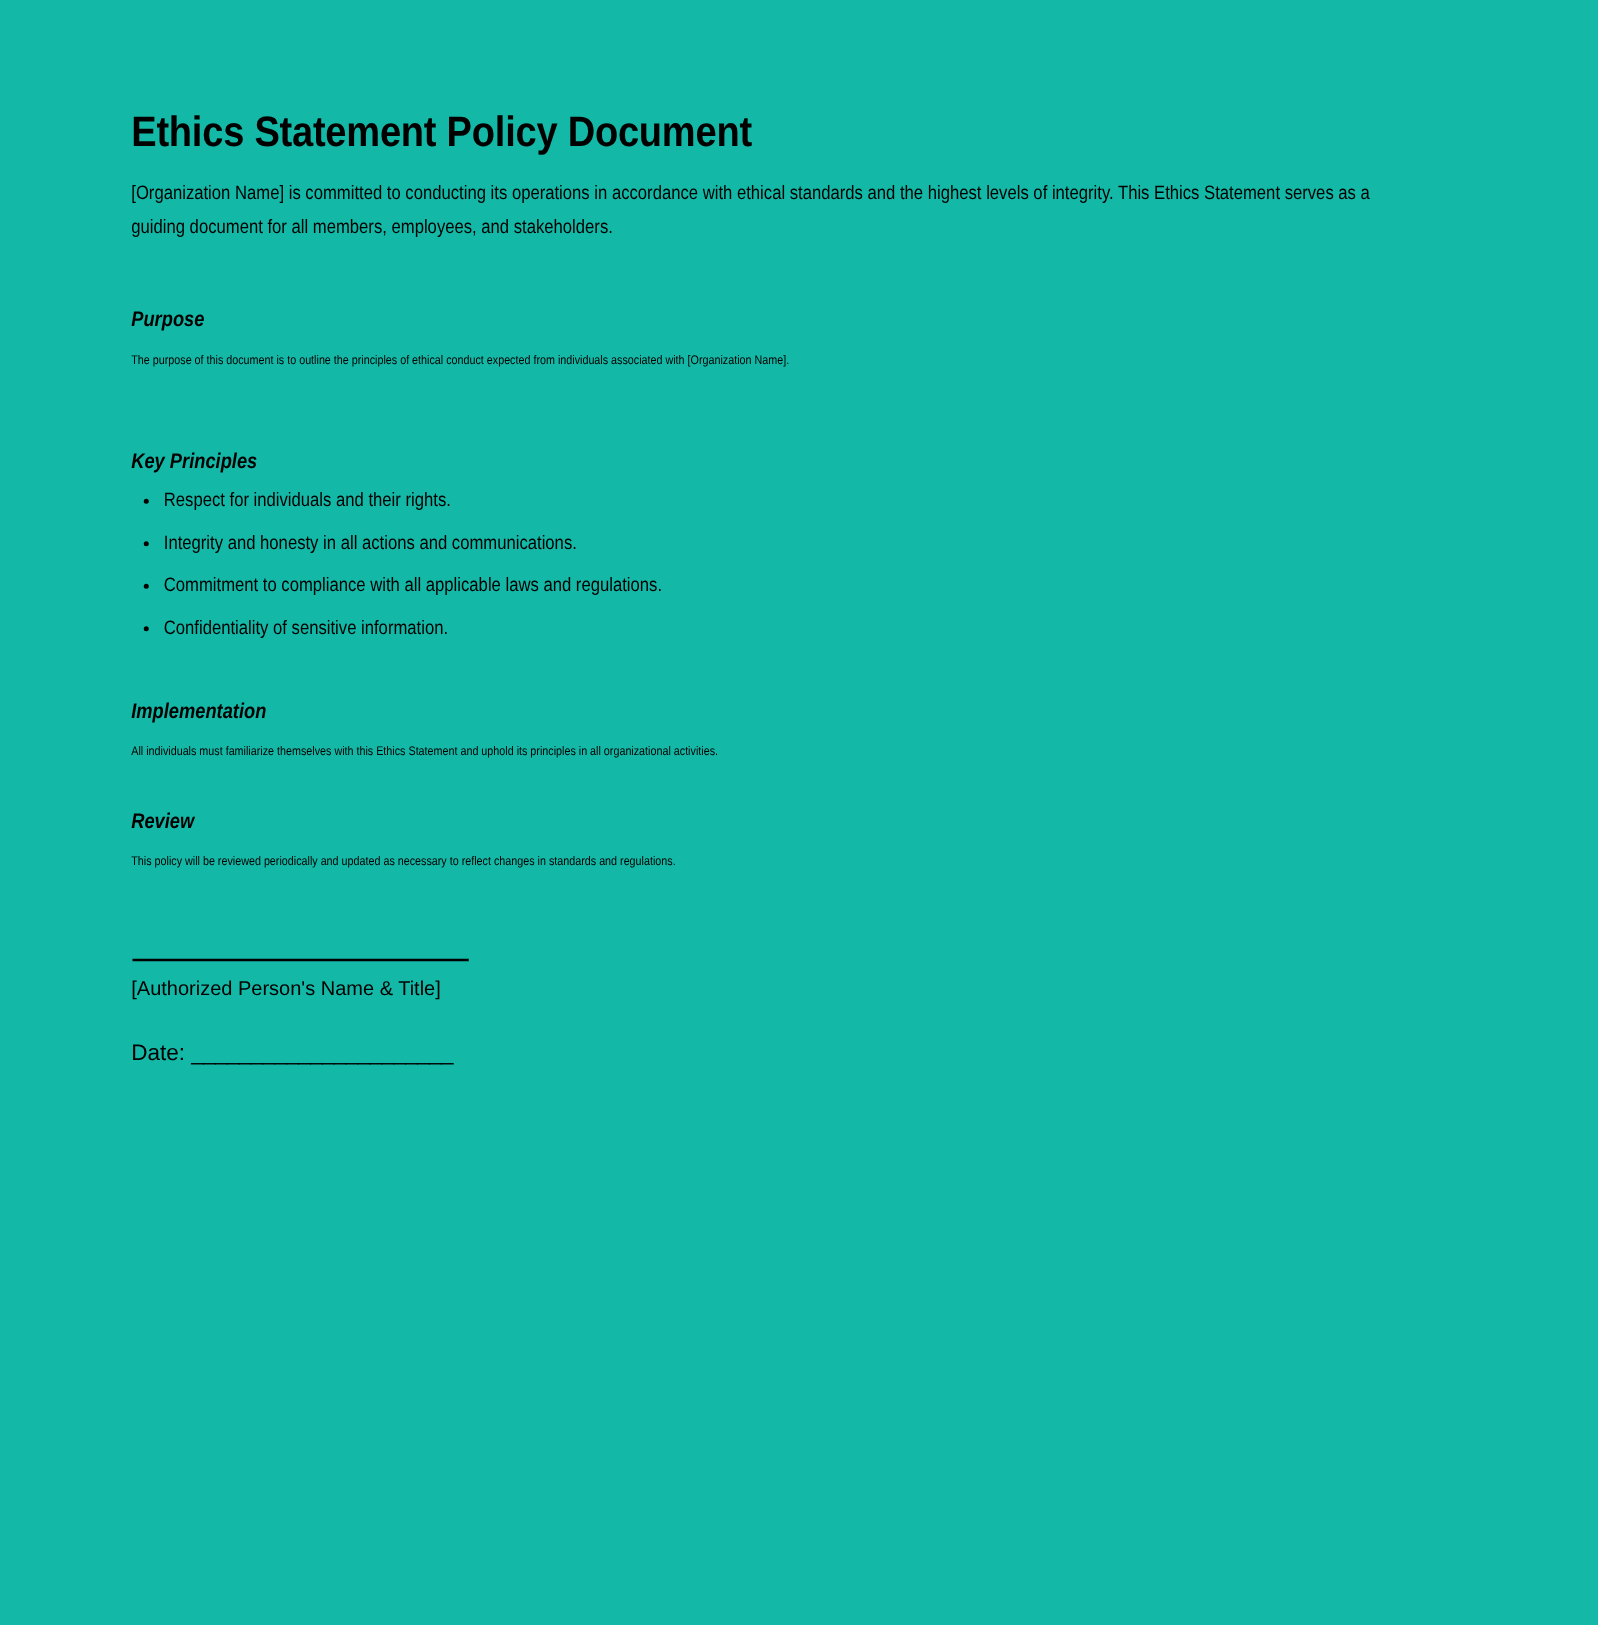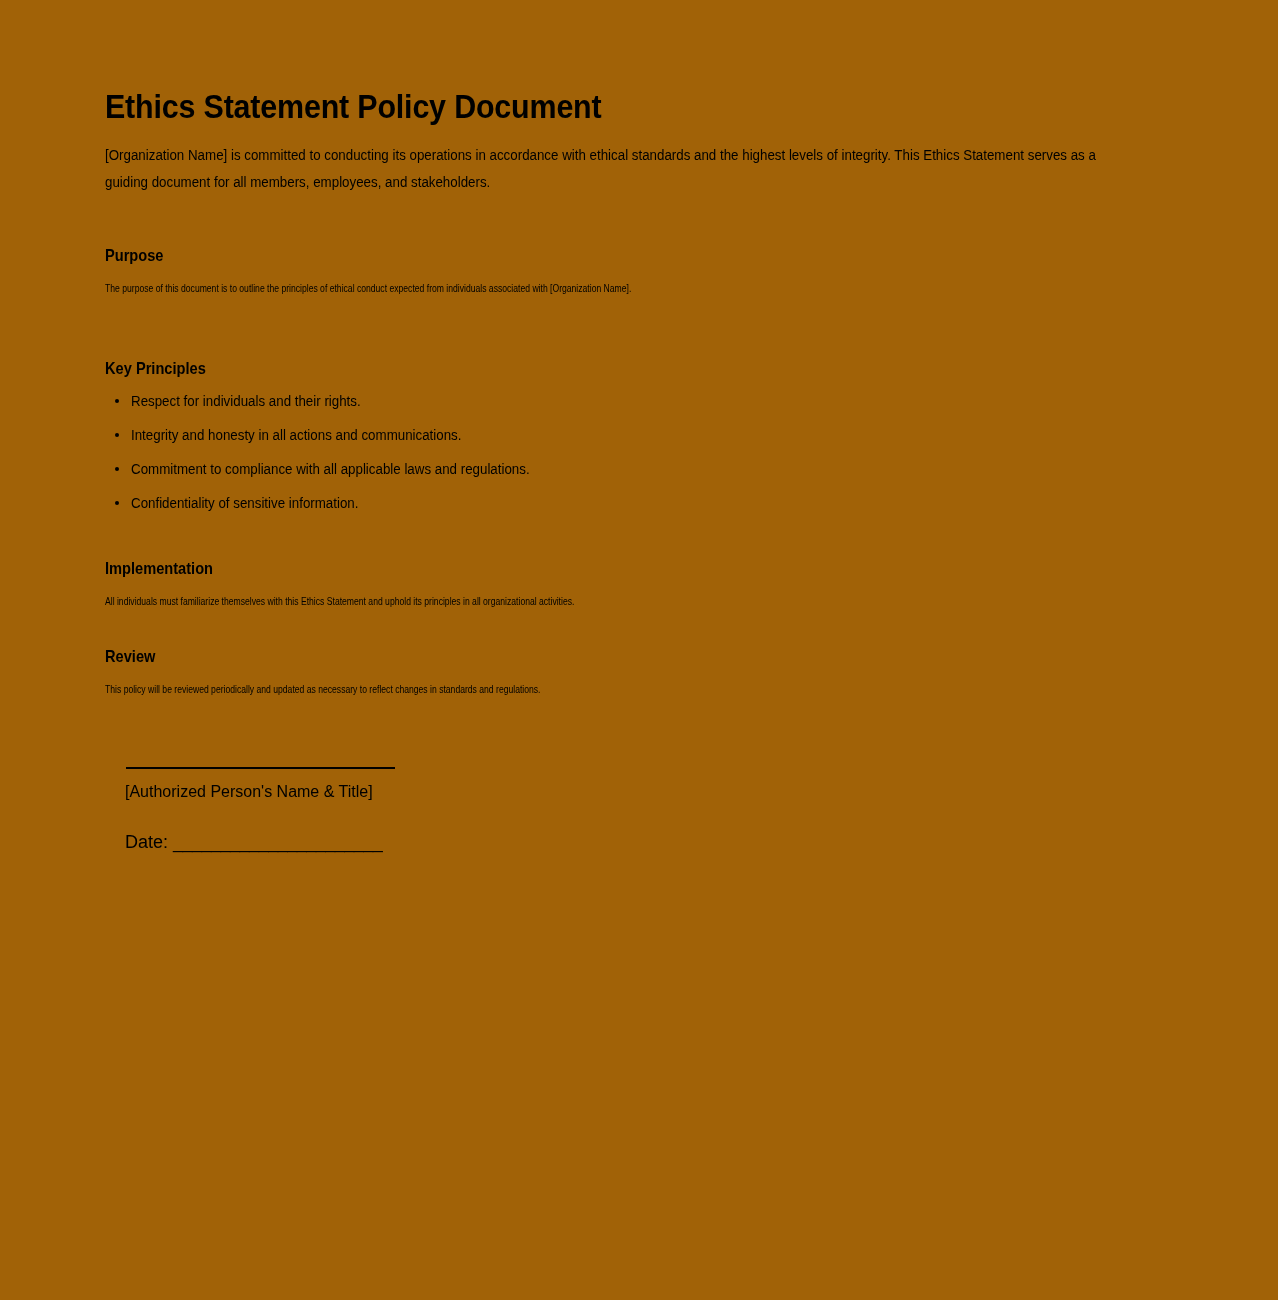--- a/index.html
+++ b/index.html
@@ -16,21 +16,21 @@
     color: #000000;
     -webkit-font-smoothing: antialiased;
   }
 
   .page {
     position: absolute;
     left: 0;
     top: 0;
     width: 1278px;
     height: 1300px;
-    background: #a16207;
+    background: #14b8a6;
   }
 
   .content {
     position: absolute;
     left: 105px;
     top: 86px;
     width: 1030px;
   }
 
   
@@ -60,20 +60,21 @@
 
   .section {
     margin-top: 0;
   }
 
   .sec-heading {
     font-size: 17px;
     font-weight: bold;
     line-height: 22px;
     margin: 0;
+    font-style: italic;
   }
   .sec-heading .cond { width: 400px; }
 
   .sec-body {
     font-size: 10px;
     line-height: 27px;
     margin: 0;
     padding-top: 8px;
   }
   .sec-body .cond { width: 1200px; }
@@ -104,21 +105,20 @@
     top: 9px;
     width: 4px;
     height: 4px;
     border-radius: 50%;
     background: #000000;
   }
 
   .sign-block {
     margin-top: 0;
     padding-top: 64px;
-    margin-left: 20px;
   }
   .sig-line {
     width: 269px;
     height: 0;
     border-top: 2px solid #000000;
     margin: 0 0 0 1px;
   }
   .sig-name {
     font-size: 16px;
     line-height: 24px;

